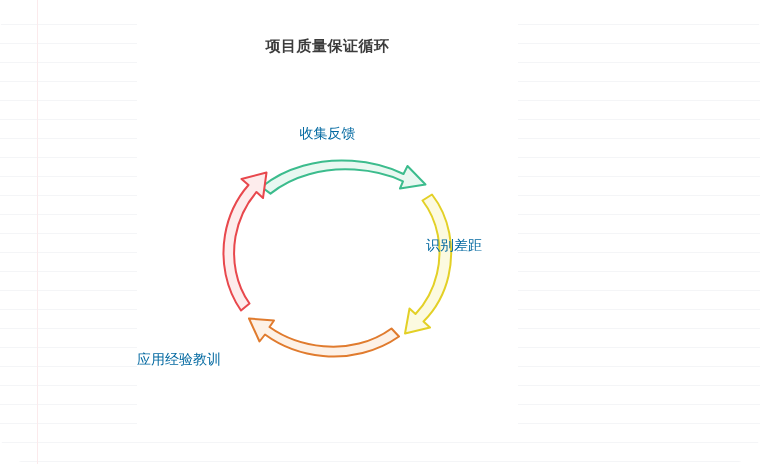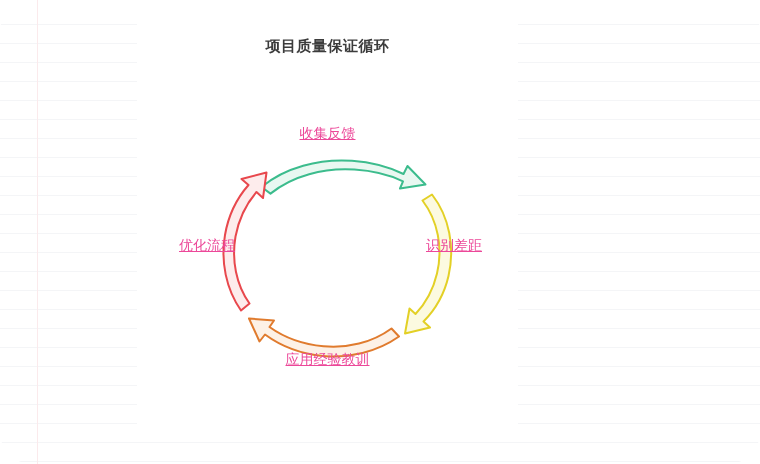--- a/index.html
+++ b/index.html
@@ -73,41 +73,40 @@
   }
   #cycle-svg {
     position: absolute;
     top: 0;
     left: 0;
   }
 
   .cycle-label {
     position: absolute;
     font-size: 14px;
-    color: #ec4899;
+    color: #0369a1;
     line-height: 18px;
     white-space: nowrap;
-    text-decoration: underline;
   }
   .label-top {
     top: 38px;
     left: 0;
     width: 381px;
     text-align: center;
   }
   .label-right {
     top: 150px;
     left: 289px;
     text-align: right;
   }
   .label-bottom {
     top: 264px;
     left: 0;
     width: 381px;
-    text-align: center;
+    text-align: left;
   }
   .label-left {
     top: 150px;
     left: 12px;
     text-align: right;
     width: 86px;
   }
 </style>
 </head>
 <body>
@@ -176,17 +175,16 @@
                    Z" fill="#fdecec" stroke="#e8484d" stroke-width="2" stroke-linejoin="round" stroke-linecap="round"></path>
         </g>
       </svg>
 
       <div class="cycle-label label-top">收集反馈</div>
 
       <div class="cycle-label label-right">识别差距</div>
 
       <div class="cycle-label label-bottom">应用经验教训</div>
 
-      <div class="cycle-label label-left">优化流程</div>
 
     </div>
   </div>
 </div>
 
 </body></html>

